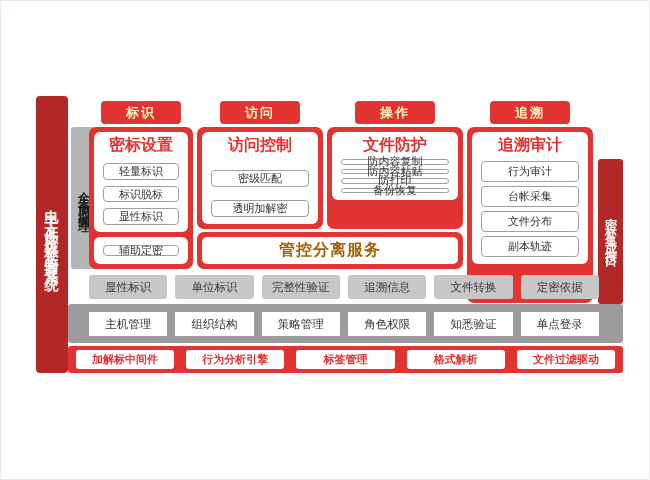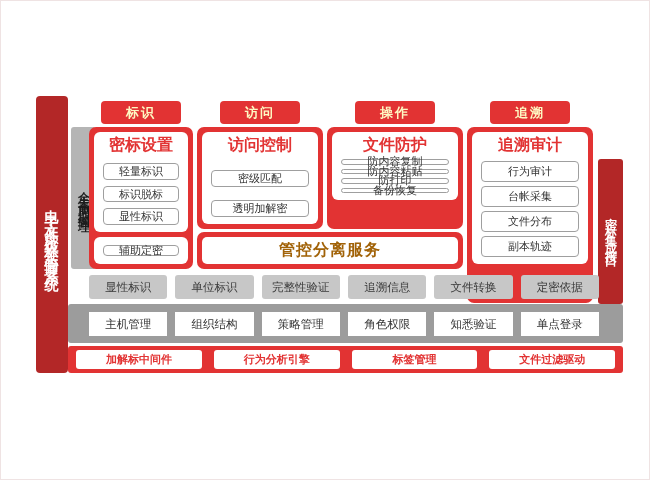--- a/index.html
+++ b/index.html
@@ -147,17 +147,18 @@
       <div class="wbox">知悉验证</div>
       <div class="wbox">单点登录</div>
     </div>
   </div>
 
   <div class="band3">
     <div class="row3">
       <div class="rbox">加解标中间件</div>
       <div class="rbox">行为分析引擎</div>
       <div class="rbox">标签管理</div>
+      <div class="rbox">格式解析</div>
       <div class="rbox">文件过滤驱动</div>
     </div>
   </div>
 
 </div>
 
 </body></html>

